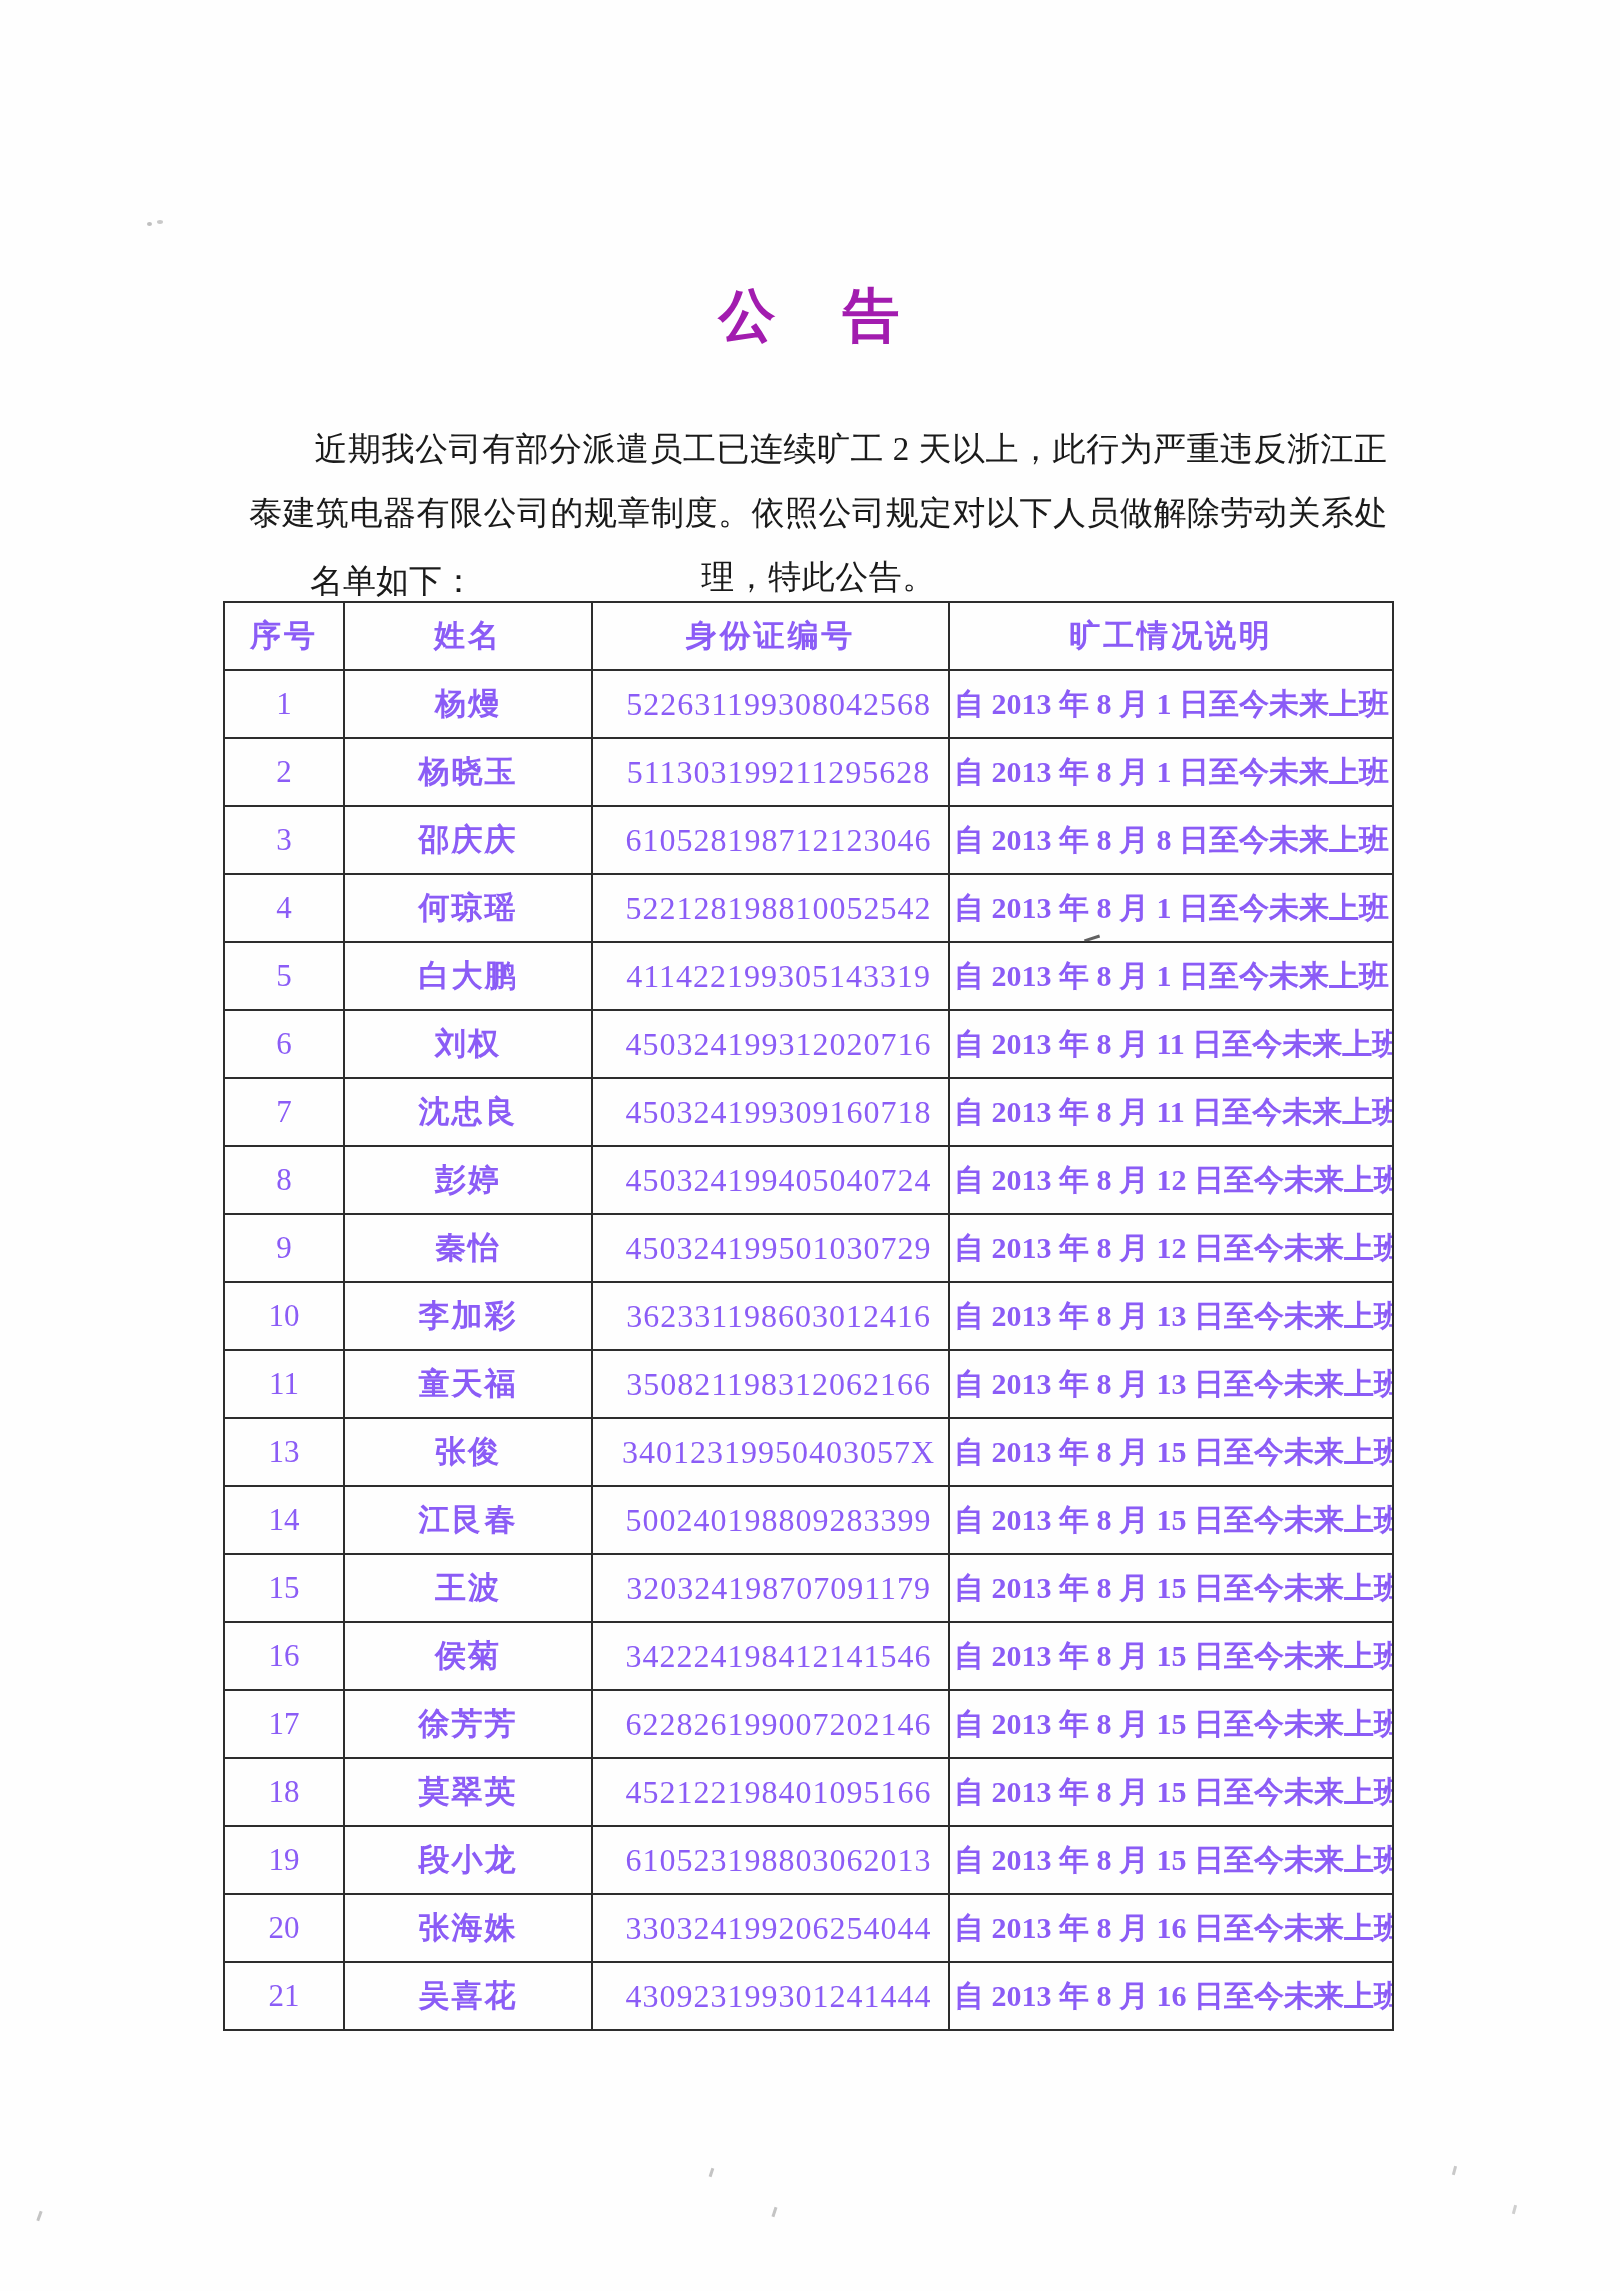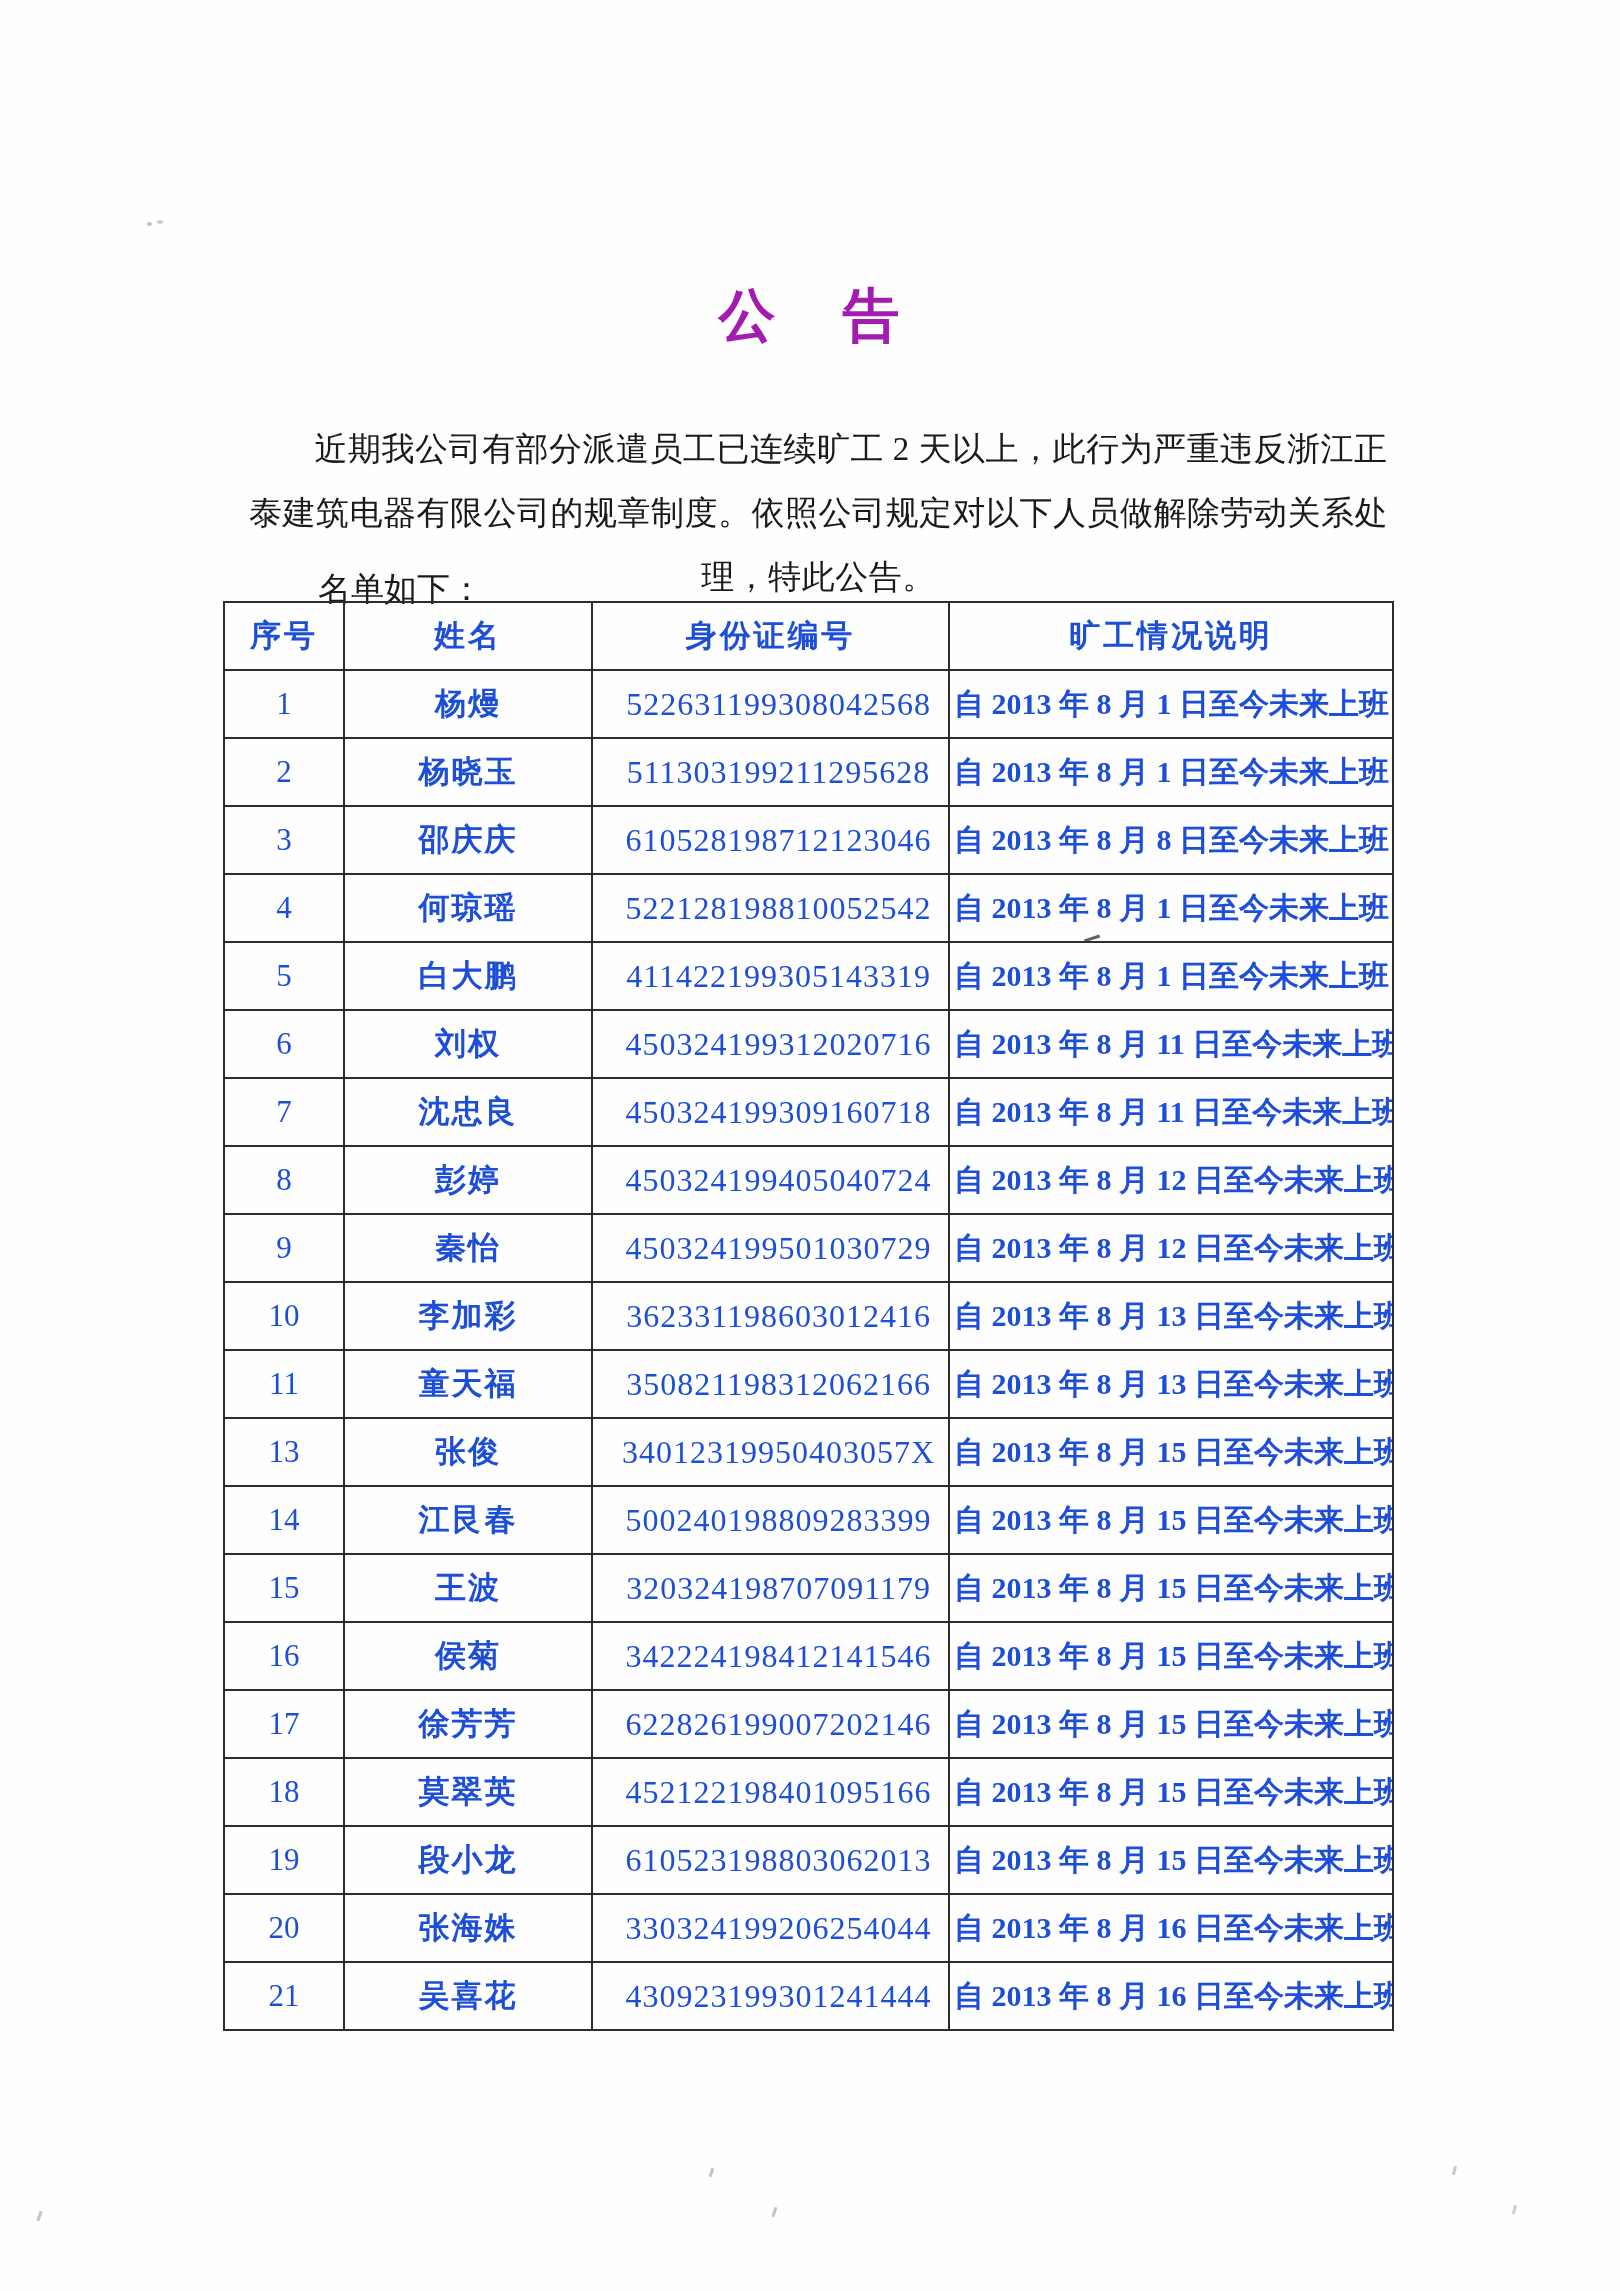--- a/index.html
+++ b/index.html
@@ -35,34 +35,34 @@
     line-height:64px;
     text-indent:65px;
     letter-spacing:0.5px;
     color:#1a1a1a;
     font-weight:500;
     text-align:center;
   }
   .list-label{
     position:absolute;
     left:306px;top:545px;
-    margin:12px;
+    margin:4px;
     font-size:33px;
     line-height:64px;
     color:#1a1a1a;
     font-weight:500;
   }
   table.roster{
     position:absolute;
     left:223px;top:601px;
     width:1168px;
     border-collapse:collapse;
     table-layout:fixed;
     font-size:30px;
-    color:#1d4ed8;
+    color:#8b5cf6;
   }
   .roster th,.roster td{
     border:2.9px solid #2d2d2d;
     text-align:center;
     vertical-align:middle;
     height:66px;
     padding:0 3.9px;
     overflow:hidden;
     white-space:nowrap;
   }

